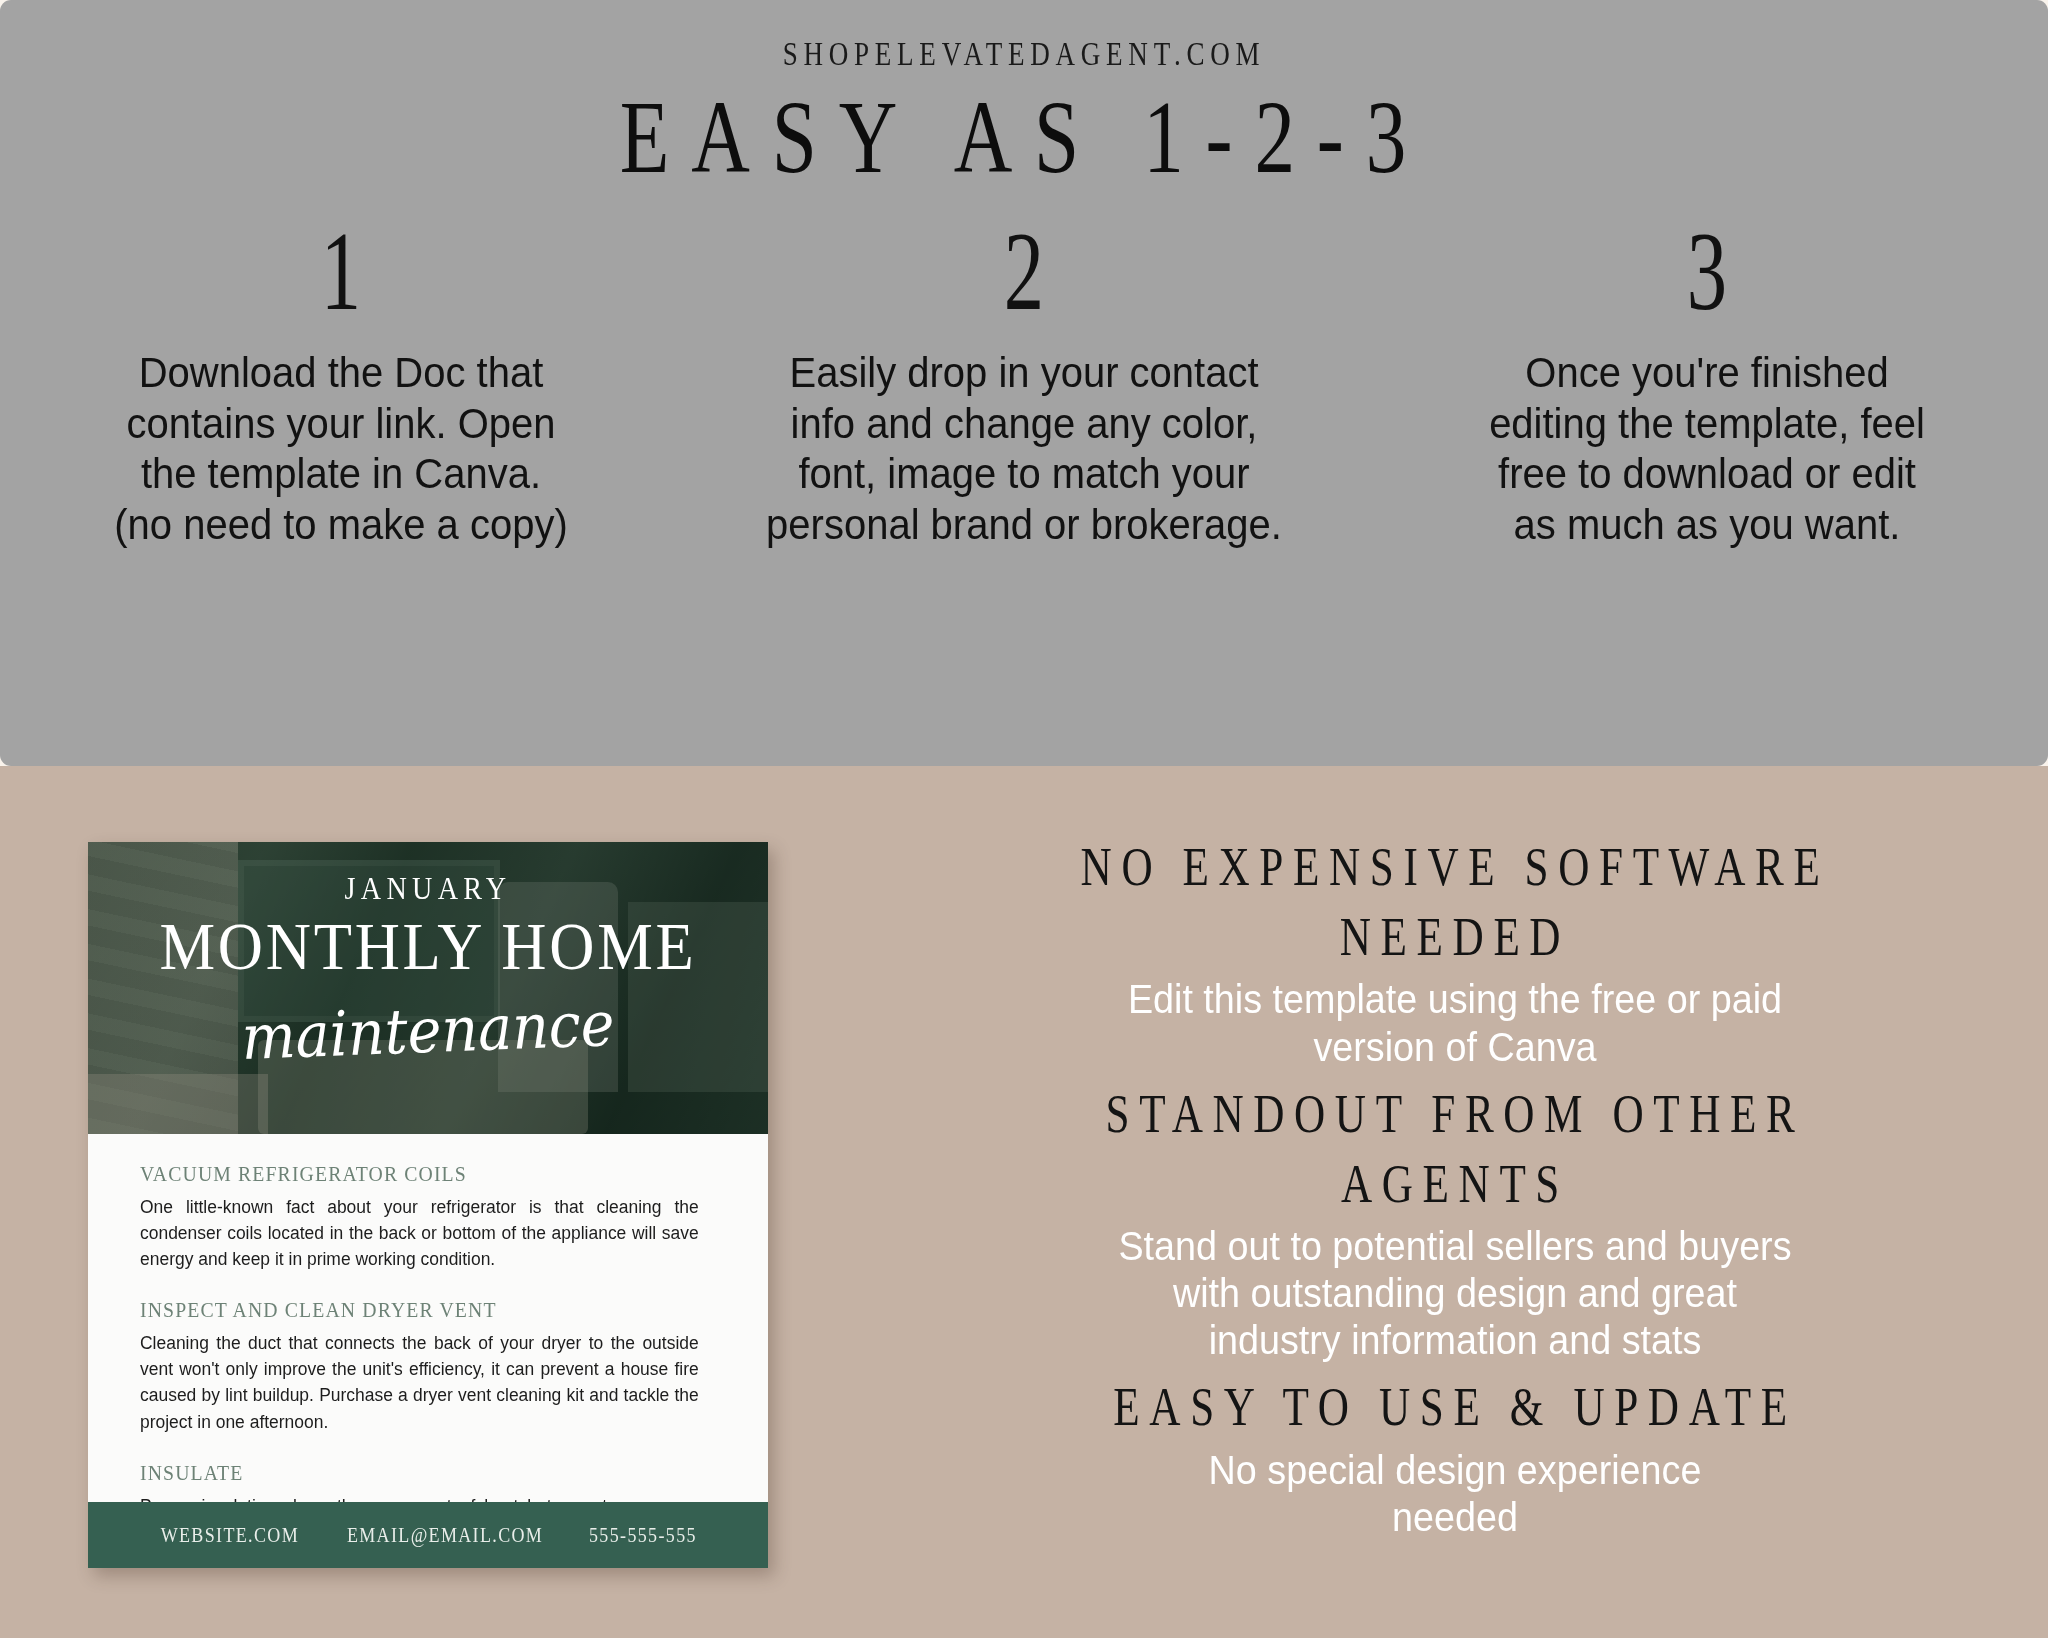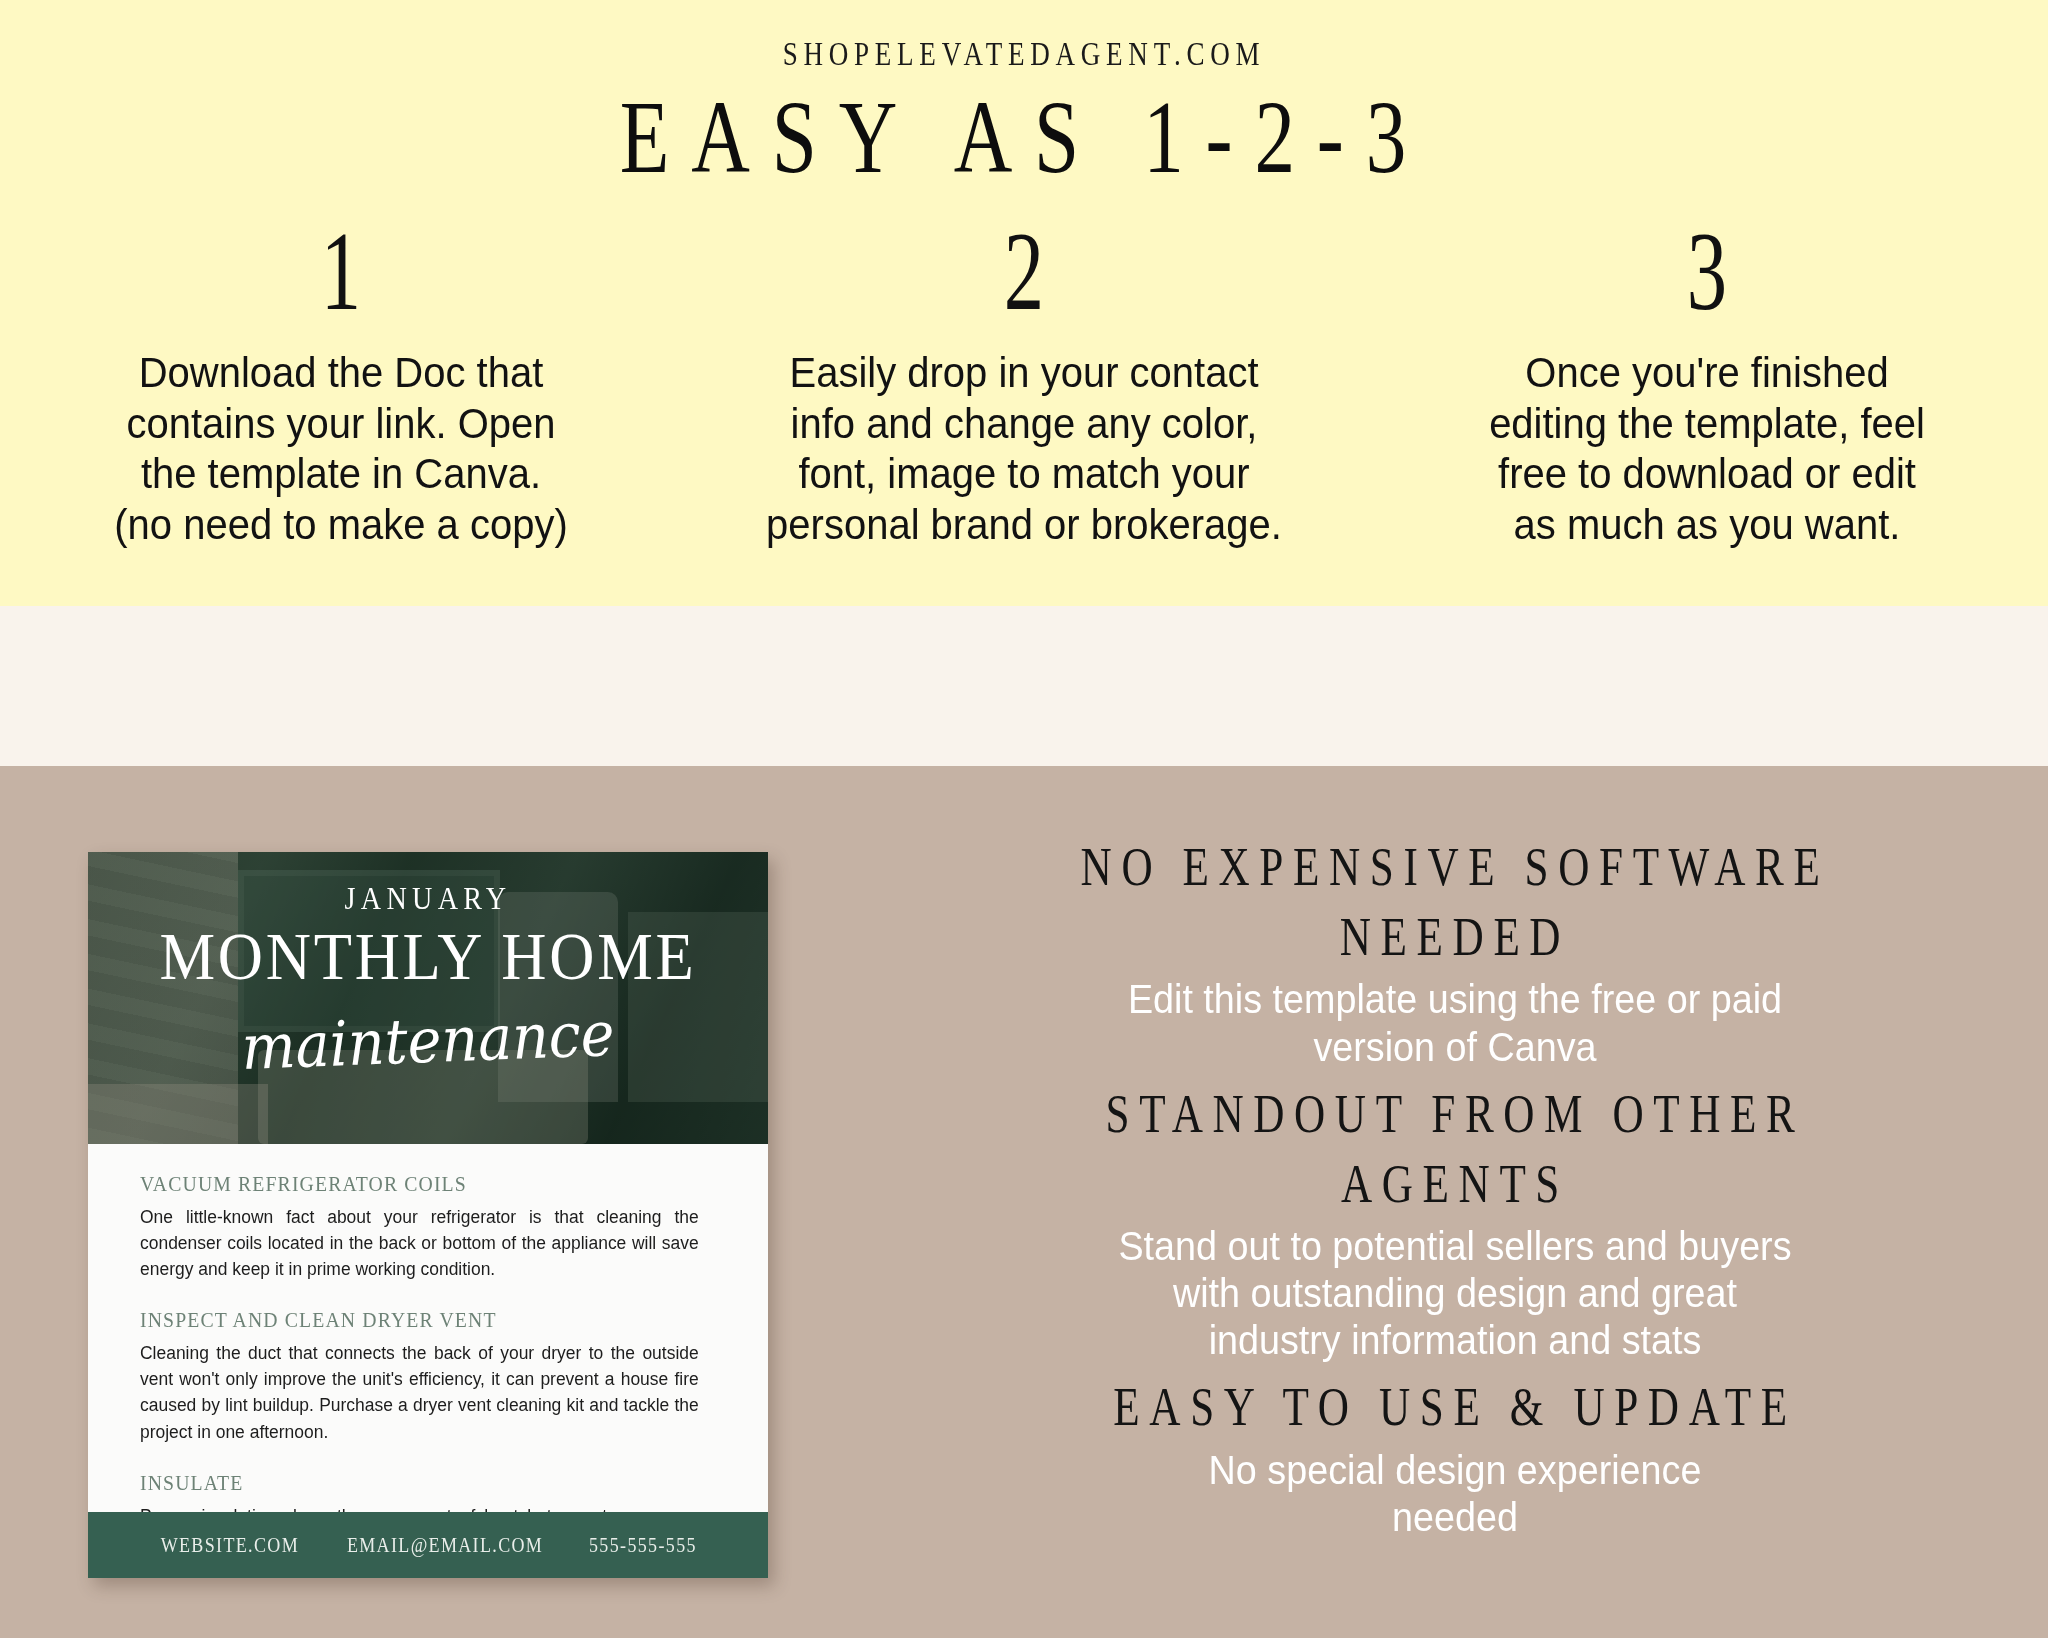--- a/index.html
+++ b/index.html
@@ -19,22 +19,23 @@
     width: 2048px;
     height: 1638px;
   }
 
   
   .top-section {
     position: absolute;
     left: 0;
     top: 0;
     width: 2048px;
-    height: 606px;
-    background: #fef9c3;
+    height: 766px;
+    background: #a3a3a3;
+    border-radius: 11px;
   }
 
   .site-url {
     position: absolute;
     left: 0;
     top: 36px;
     width: 2048px;
     text-align: center;
     font-family: "Liberation Serif", serif;
     font-size: 33px;
@@ -99,21 +100,21 @@
     top: 766px;
     width: 2048px;
     height: 872px;
     background: #c5b2a4;
   }
 
   
   .doc-card {
     position: absolute;
     left: 88px;
-    top: 86px;
+    top: 76px;
     width: 680px;
     height: 726px;
     background: #fbfbfa;
     box-shadow: 6px 8px 16px rgba(60,40,30,0.28);
     overflow: hidden;
   }
   .doc-hero {
     position: relative;
     width: 100%;
     height: 292px;

